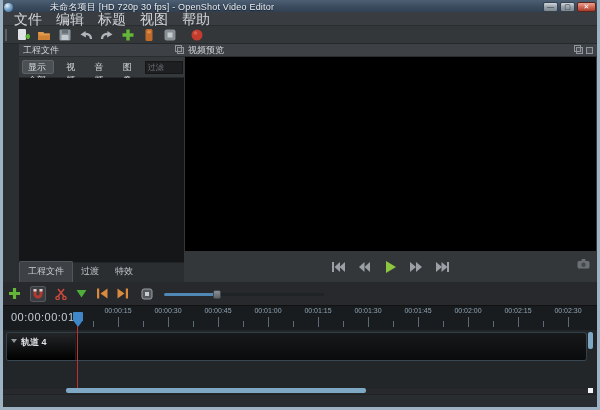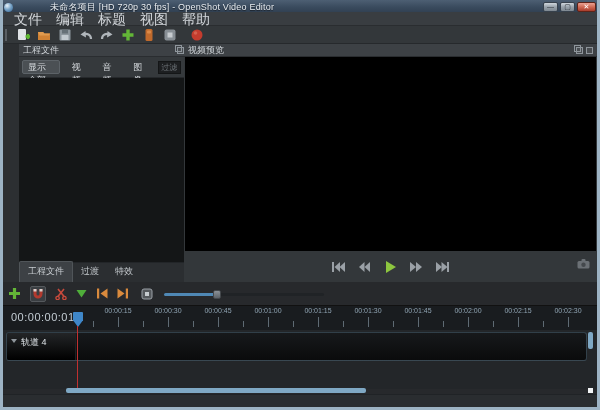--- a/index.html
+++ b/index.html
@@ -67,21 +67,21 @@
   .dock-icons { margin-left:auto; display:flex; gap:3px; align-items:center; }
   .dock-ic { width:7px; height:7px; border:1px solid #8e959b; background:#4a4e52; position:relative; }
   .dock-ic.float::after { content:''; position:absolute; left:-3px; top:-3px; width:5px; height:5px; border:1px solid #8e959b; }
 
   
   .filter-row { position:absolute; top:13px; left:0; right:0; height:21px;
     background:#35393c; display:flex; align-items:center; gap:6px; padding:0 3px;
     border-bottom:1px solid #26292c; }
   .fbtn { font-size:9px; color:#d3d7db; height:14px; line-height:13px; padding:0 5px; background:transparent; border:1px solid transparent; }
   .fbtn.active { background:#4b5054; border:1px solid #5d6368; border-radius:2px; }
-  .filter-input { width:23px; height:13px; background:#1d1f21; border:1px solid #141617;
+  .filter-input { width:38px; height:13px; background:#1d1f21; border:1px solid #141617;
     color:#bfc4c8; font-size:8px; padding:0 2px; }
   .filter-input::placeholder { color:#6f757a; }
   .clear-btn { width:11px; height:9px; border-radius:2px;
     background:linear-gradient(180deg,#9aa0a5,#70767b); position:relative; }
   .clear-btn::after { content:''; position:absolute; left:3.5px; top:2.5px; width:4px; height:4px; border-radius:50%; background:#3a3e41; }
 
   .files-area { position:absolute; top:34px; left:0; right:0; bottom:20px; background:#141617; }
 
   
   .dock-tabs { position:absolute; left:0; right:0; bottom:0; height:20px; background:#2b2e31;
@@ -116,21 +116,21 @@
   .tick { position:absolute; width:1px; background:#5f6b74; bottom:3px; }
   .tick.major { height:10px; } .tick.minor { height:6px; }
 
   .playhead-flag { position:absolute; left:70px; top:6px; width:10px; height:15px; background:#3f87c9;
     clip-path:polygon(0 0,100% 0,100% 55%,50% 100%,0 55%); border-radius:1px; }
   .playhead-line { position:absolute; left:74px; top:44px; width:1px; height:62px; background:#c03030; z-index:5; }
 
   .tracks { position:absolute; top:48px; left:0; right:0; bottom:18px; background:#232629; }
   .track-row { position:absolute; left:3px; width:581px; border-radius:3px;
     border:1px solid rgba(120,160,185,.35);
-    background:linear-gradient(180deg,#17191b,#0a0b0c); overflow:hidden; }
+    background:linear-gradient(180deg,#17191b,#0a0b0c); overflow:hidden;font-weight:bold; }
   .track-row.t4 { top:2px; height:29px; }
   .track-row.t3 { top:34px; height:26px; }
   .track-head { position:absolute; left:0; top:0; bottom:0; width:69px;
     background:linear-gradient(180deg,#232527,#000); border-right:1px solid #1e2124;
     display:flex; align-items:flex-start; padding:3px 0 0 14px; }
   .track-label { font-size:9px; color:#dde2e6; }
   .track-chevron { position:absolute; left:4px; top:6px; width:0; height:0;
     border-left:3px solid transparent; border-right:3px solid transparent; border-top:4px solid #8e959b; }
 
   .vscroll { position:absolute; right:4px; top:2px; width:5px; height:17px; background:#7fa8c4; border-radius:2px; }

